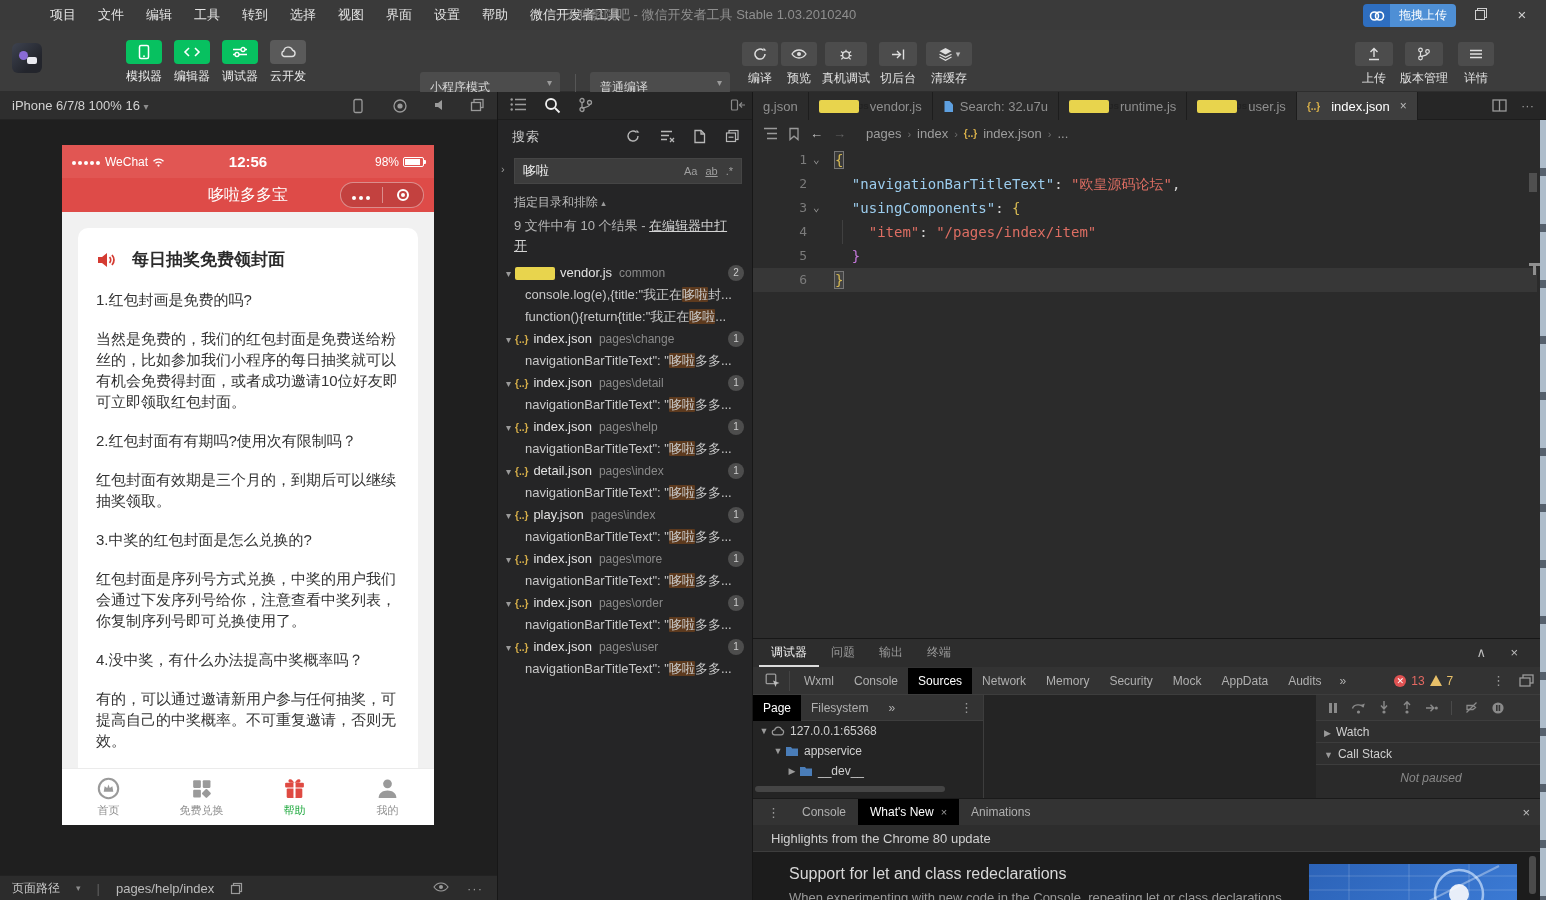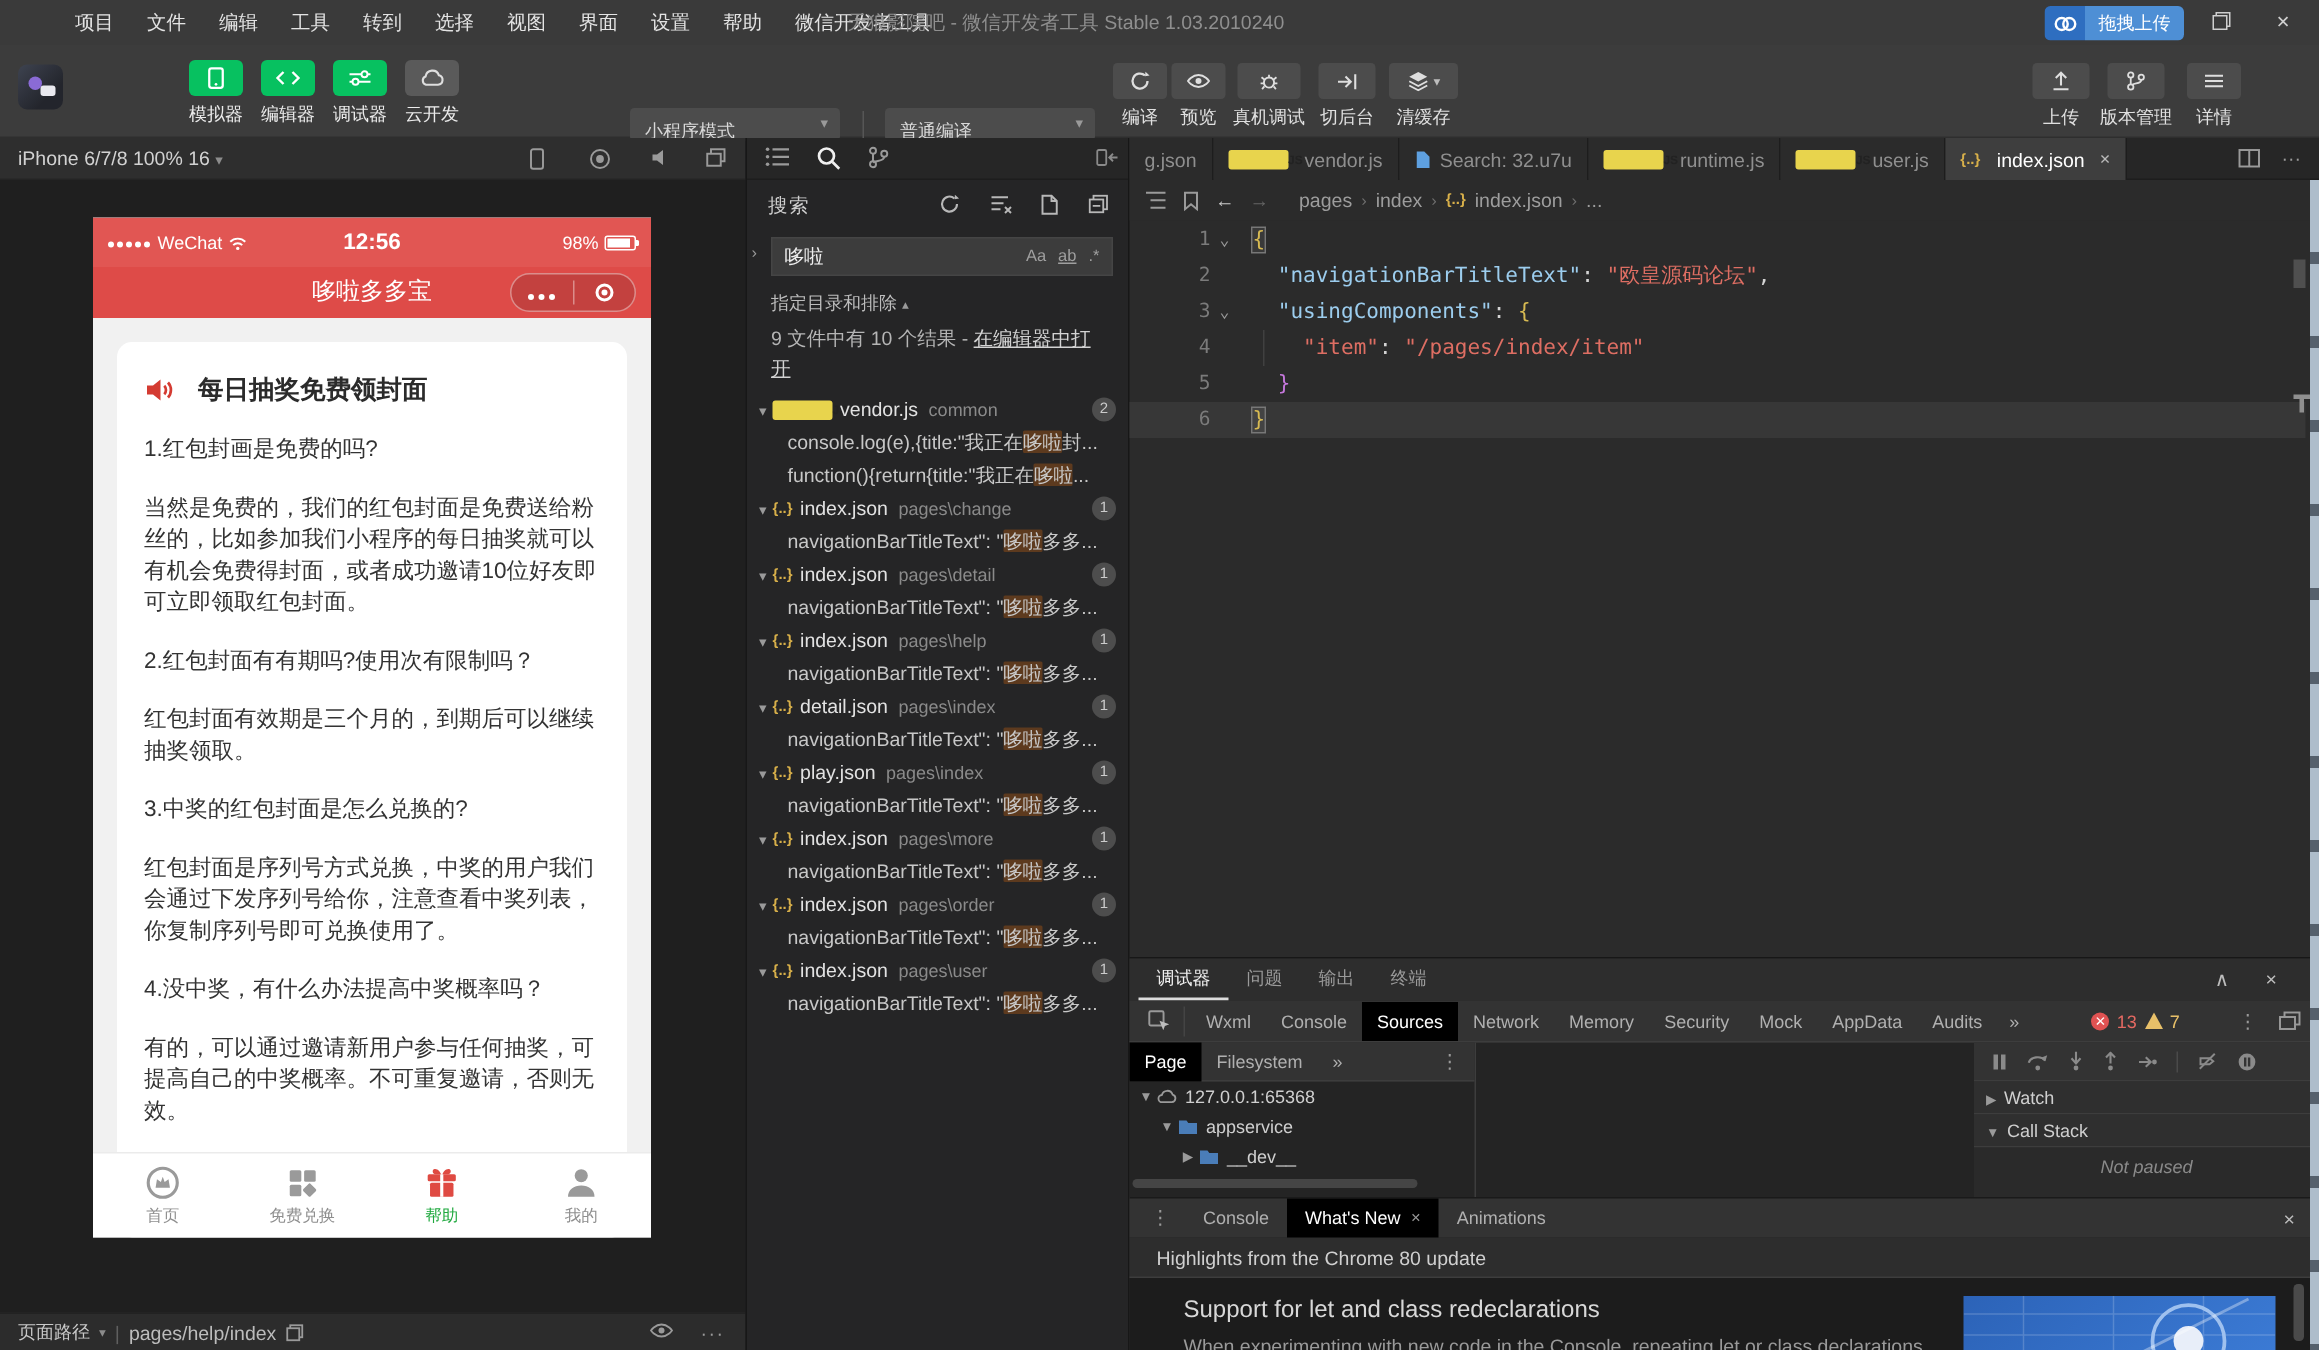--- a/index.html
+++ b/index.html
@@ -70,21 +70,21 @@
   .faq-head { display:flex; align-items:center; gap:15px; margin-bottom:2px; }
   .faq-head .tt { font-size:17px; font-weight:bold; color:#2b2b2b; }
   .faq-p { margin-top:18px; font-size:15px; line-height:21px; color:#333; }
   .p-tabbar { position:absolute; left:0; bottom:0; width:100%; height:57px; background:#fff; border-top:1px solid #ebebeb; display:flex; }
   .tb-item { flex:1; text-align:center; padding-top:7px; }
   .tb-item svg { margin:0 auto; }
   .tb-item .lbl { display:block; font-size:11px; color:#8f8f8f; margin-top:2px; }
   .tb-item.active .lbl { color:#20a93f; }
 
   
-  .path-bar { position:absolute; left:0; bottom:0; width:497px; height:25px; background:#2c2c2c; border-top:1px solid #222; display:flex; align-items:center; padding:0 12px; gap:6px; }
+  .path-bar { position:absolute; left:0; bottom:0; width:497px; height:25px; background:#2c2c2c; border-top:1px solid #222; display:flex; align-items:center; padding:0 12px; gap:16px; }
   .path-bar .lb { color:#c9c9c9; font-size:12px; }
   .path-bar .crt { color:#8c8c8c; font-size:9px; }
   .path-bar .sep { color:#5f5f5f; }
   .path-bar .pth { color:#bcbcbc; font-size:13px; }
   .path-eye { position:absolute; right:48px; top:5px; }
   .path-more { position:absolute; right:14px; top:0; line-height:25px; color:#9a9a9a; letter-spacing:1px; }
 
   
   .activity-row { position:absolute; left:0; top:0; width:100%; height:28px; background:#262626; border-bottom:1px solid #1d1d1d; }
   .act-ic { position:absolute; top:5px; }

